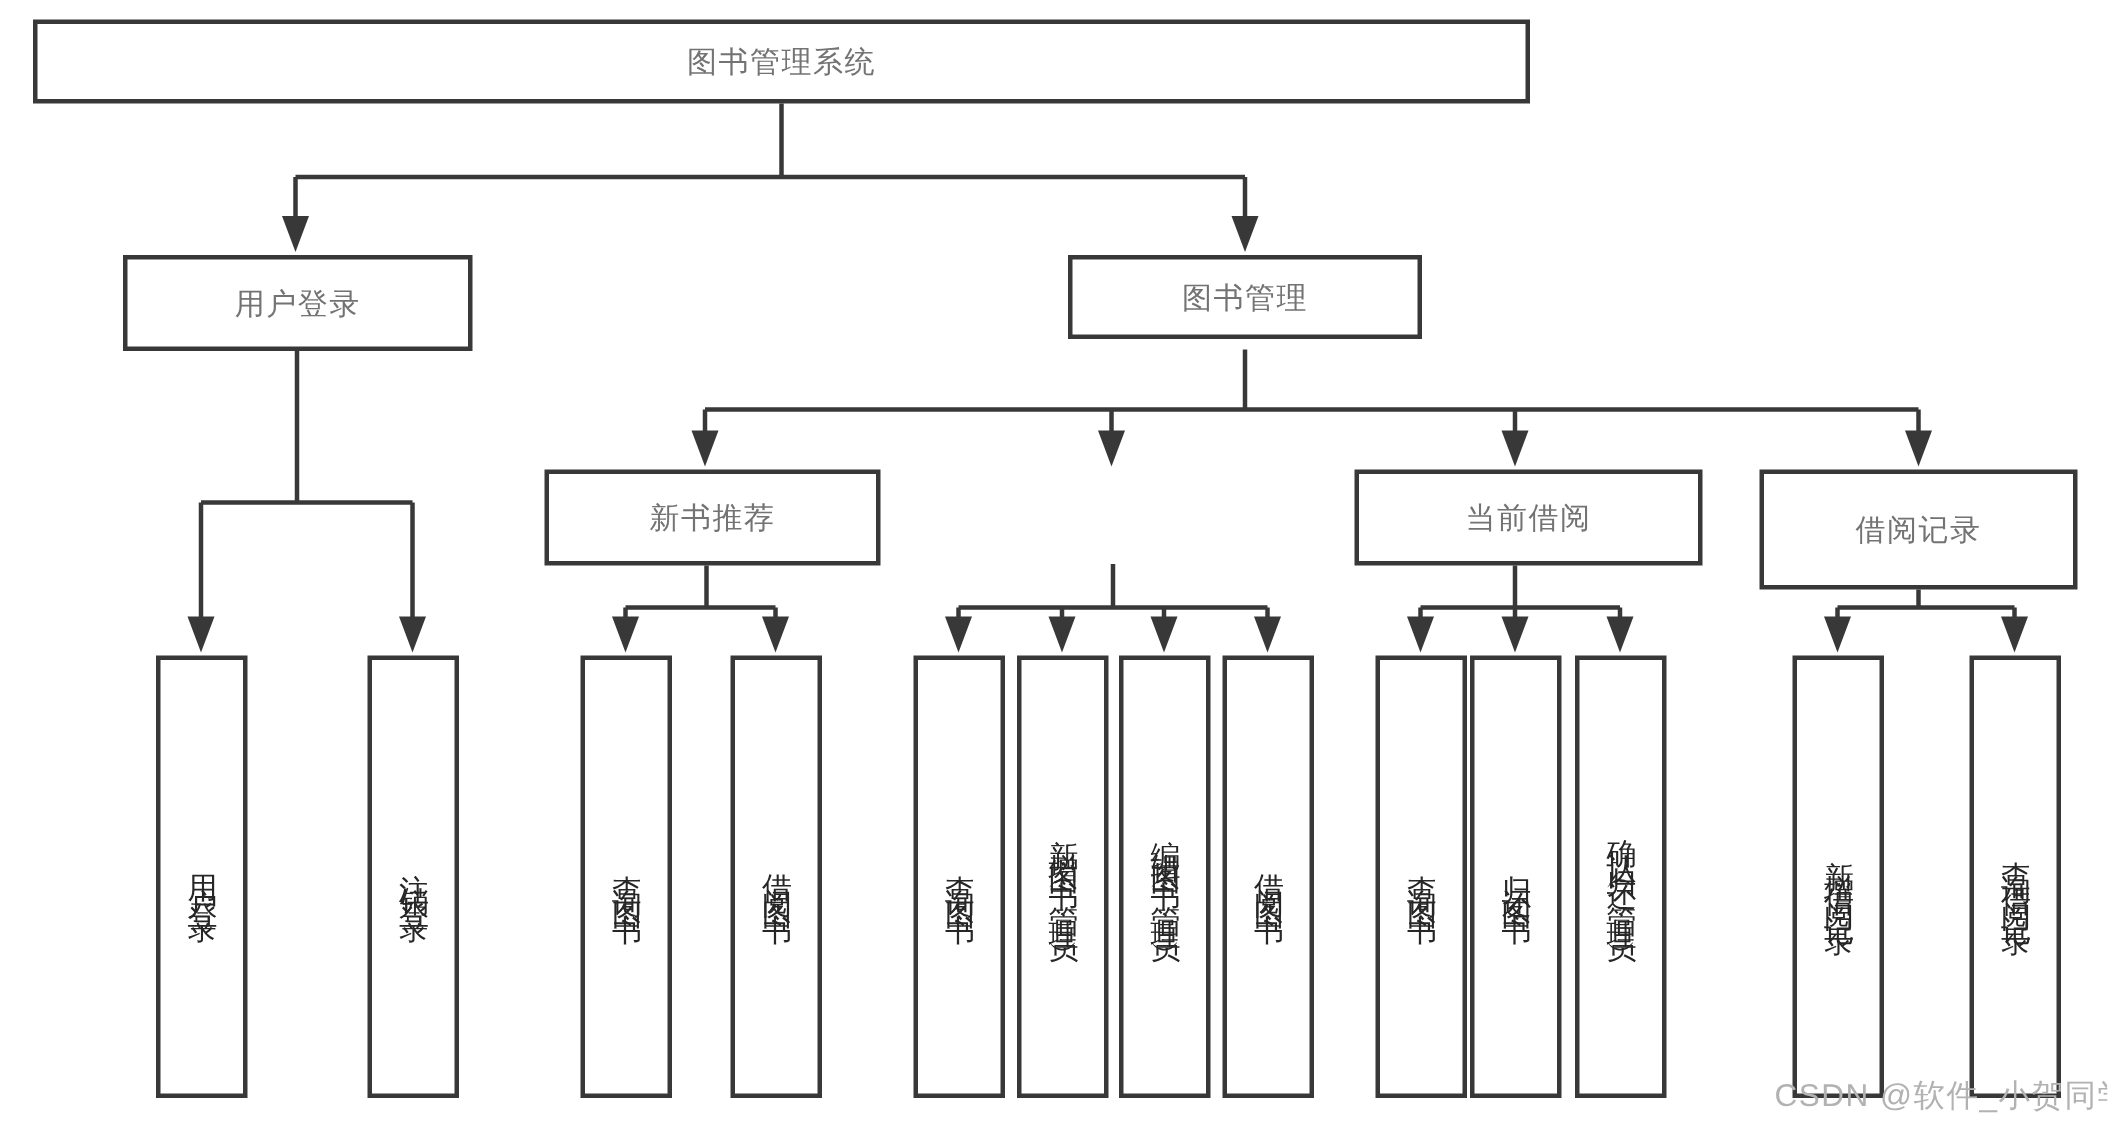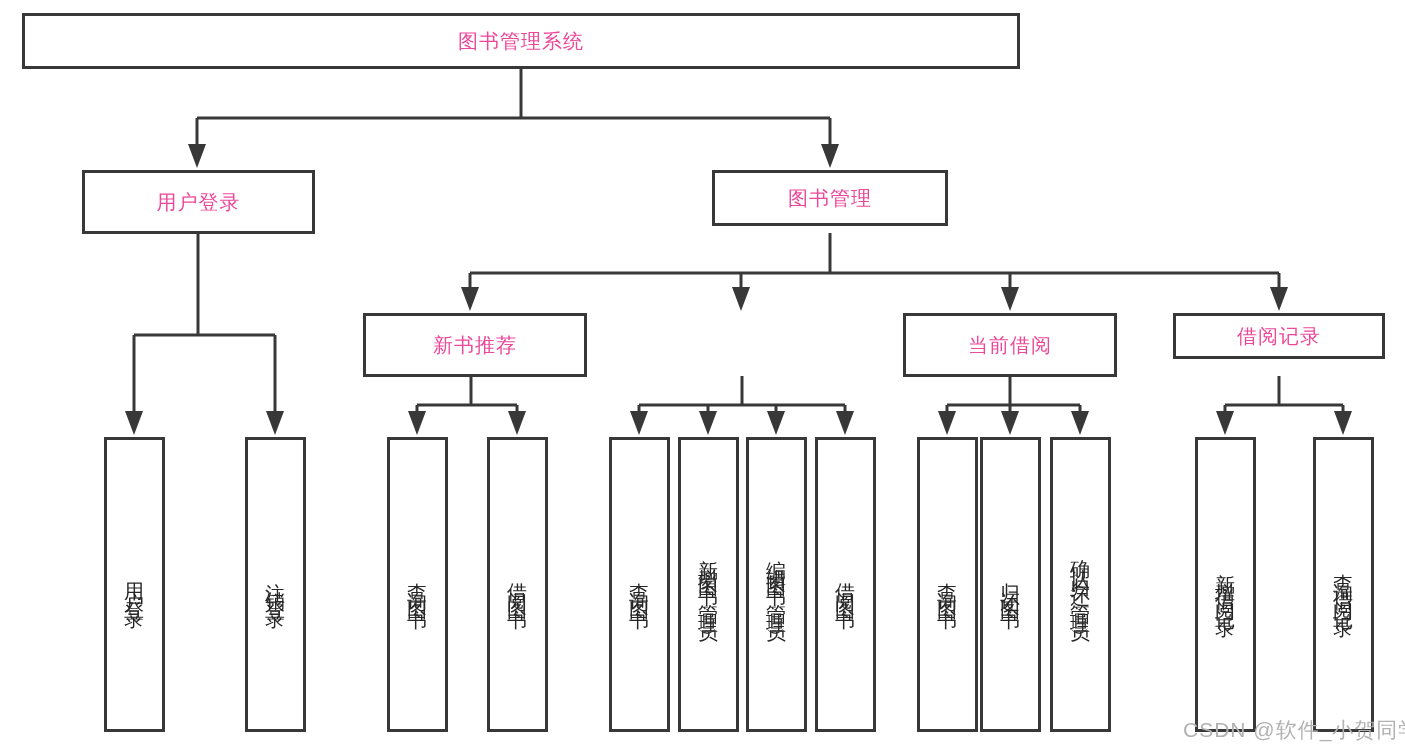--- a/index.html
+++ b/index.html
@@ -24,40 +24,40 @@
     border: 3px solid #383838;
     display: flex;
     align-items: center;
     justify-content: center;
     color: #262626;
     z-index: 2;
   }
   .hlabel {
     font-size: 20px;
     letter-spacing: 1px;
-    color: #ec4899;
+    color: #737373;
     white-space: nowrap;
   }
   .leaf .vtext {
     writing-mode: vertical-rl;
     text-orientation: mixed;
     font-size: 20px;
     letter-spacing: 9px;
     line-height: 1.1;
     color: #262626;
     white-space: nowrap;
   }
   
   .n-root            { left: 22px;   top: 13px;  width: 998px; height: 56px; }
   .n-user-login      { left: 82px;   top: 170px; width: 233px; height: 64px; }
   .n-book-mgmt       { left: 712px;  top: 170px; width: 236px; height: 56px; }
   .n-new-book        { left: 363px;  top: 313px; width: 224px; height: 64px; }
   .n-book-borrow     { left: 634px;  top: 313px; width: 216px; height: 64px; }
-  .n-current-borrow  { left: 903px;  top: 313px; width: 214px; height: 64px; }
-  .n-borrow-records  { left: 1173px; top: 313px; width: 212px; height: 46px; }
+  .n-current-borrow  { left: 903px;  top: 313px; width: 232px; height: 64px; }
+  .n-borrow-records  { left: 1173px; top: 313px; width: 212px; height: 80px; }
   .leaf              { top: 437px; width: 61px; height: 295px; }
   .l-1  { left: 104px; }
   .l-2  { left: 245px; }
   .l-3  { left: 387px; }
   .l-4  { left: 487px; }
   .l-5  { left: 609px; }
   .l-6  { left: 678px; }
   .l-7  { left: 746px; }
   .l-8  { left: 815px; }
   .l-9  { left: 917px; }

